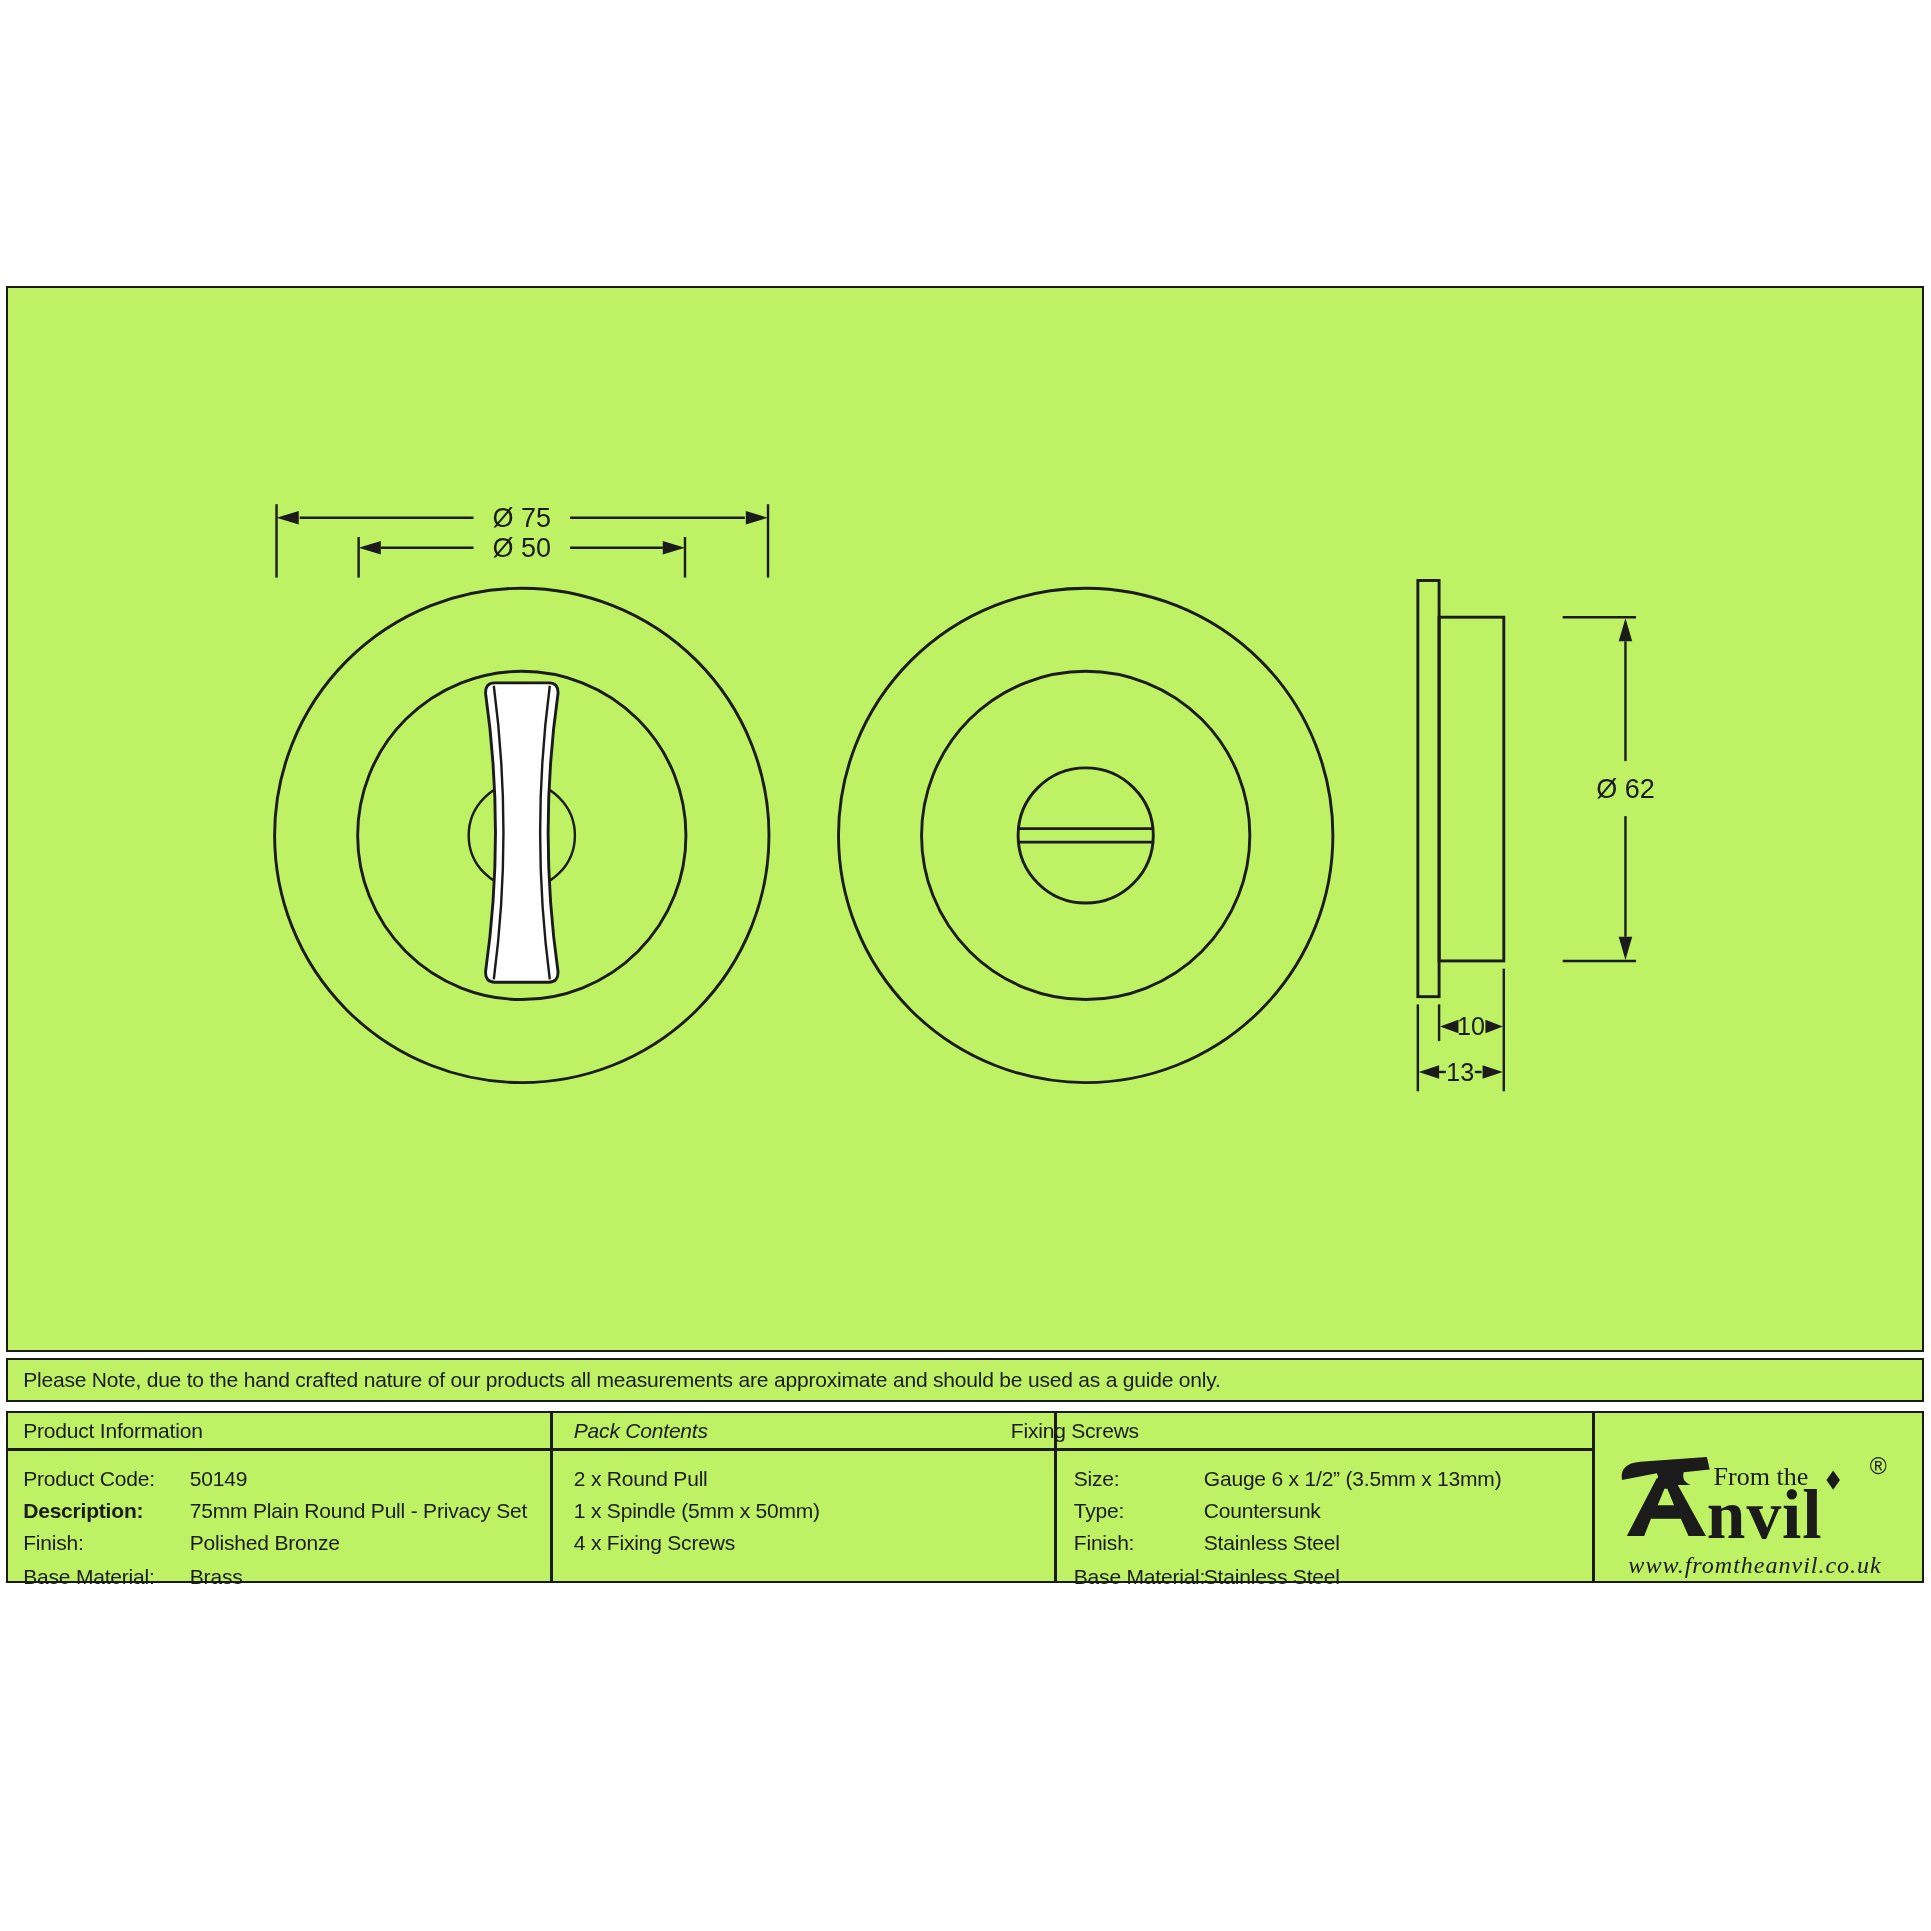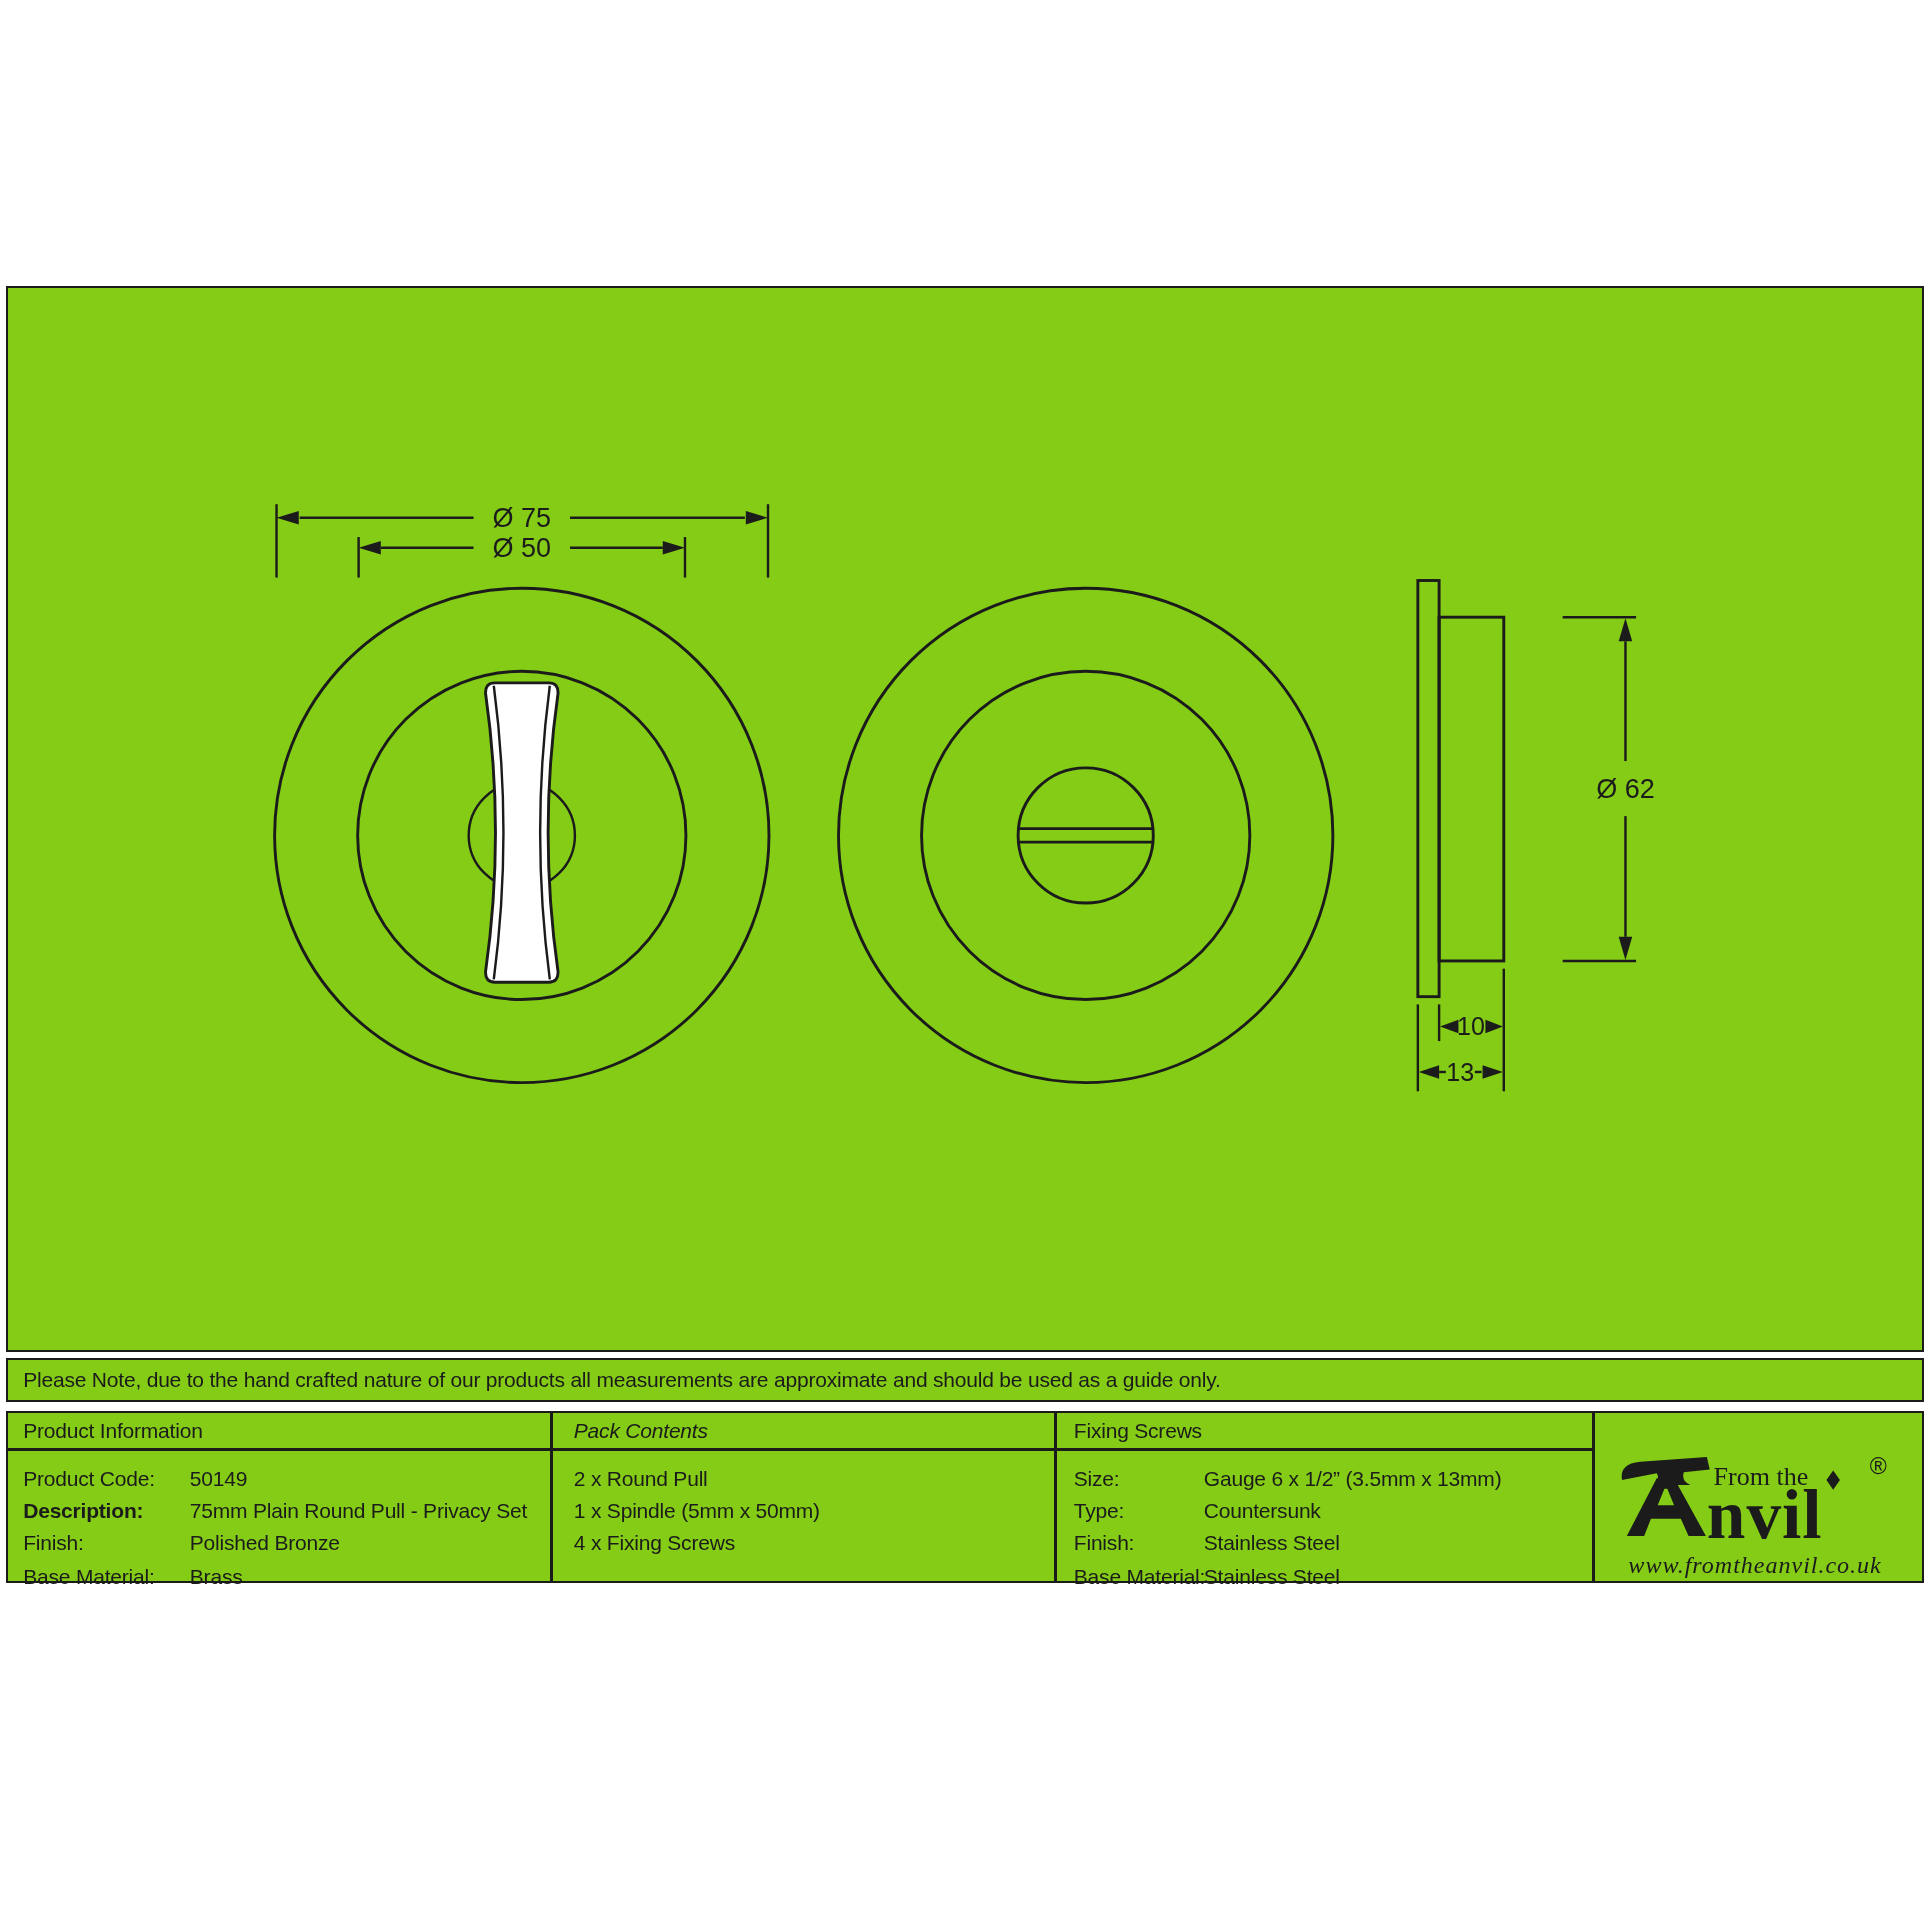--- a/index.html
+++ b/index.html
@@ -1,21 +1,21 @@
 <!DOCTYPE html>
 <html><head>
 <meta charset="utf-8">
 <style>
   html,body{margin:0;padding:0;}
   body{
     width:1931px;height:1931px;background:#ffffff;position:relative;
     font-family:"Liberation Sans", sans-serif;color:#1b1b1b;overflow:hidden;
   }
   .abs{position:absolute;}
-  .box{position:absolute;border:2.9px solid #1b1b1b;box-sizing:border-box;background:#84cc16;}
+  .box{position:absolute;border:2.9px solid #1b1b1b;box-sizing:border-box;background:#bef264;}
   .cell-text{position:absolute;font-size:21px;line-height:27px;letter-spacing:-0.2px;color:#1b1b1b;white-space:nowrap;}
   .hdr{font-size:21px;}
   .note-text{font-size:21px;letter-spacing:-0.2px;color:#1b1b1b;white-space:nowrap;}
   .vdiv{position:absolute;top:0;bottom:0;width:2.9px;background:#1b1b1b;}
   .hline{position:absolute;height:2.9px;background:#1b1b1b;}
   svg text{fill:#1b1b1b;}
   .dimtext{font-family:"Liberation Sans", sans-serif;font-size:28px;}
   .dimtext-sm{font-family:"Liberation Sans", sans-serif;font-size:26px;}
   .logo-serif{font-family:"Liberation Serif", serif;}
 </style>
@@ -120,21 +120,21 @@
   </div>
 
   <div>
     <span class="cell-text hdr" style="left:566px;top:3.9px;font-style:italic;">Pack Contents</span>
     <span class="cell-text" style="left:566px;top:52px;">2 x Round Pull</span>
     <span class="cell-text" style="left:566px;top:84px;">1 x Spindle (5mm x 50mm)</span>
     <span class="cell-text" style="left:566px;top:116px;">4 x Fixing Screws</span>
   </div>
 
   <div>
-    <span class="cell-text hdr" style="left:1066px;top:3.9px;">Fixing Screws</span>
+    <span class="cell-text hdr" style="left:1003px;top:3.9px;">Fixing Screws</span>
     <span class="cell-text" style="left:1066px;top:52px;">Size:</span>
     <span class="cell-text" style="left:1196px;top:52px;">Gauge 6 x 1/2” (3.5mm x 13mm)</span>
     <span class="cell-text" style="left:1066px;top:84px;">Type:</span>
     <span class="cell-text" style="left:1196px;top:84px;">Countersunk</span>
     <span class="cell-text" style="left:1066px;top:116px;">Finish:</span>
     <span class="cell-text" style="left:1196px;top:116px;">Stainless Steel</span>
     <span class="cell-text" style="left:1066px;top:150px;">Base Material:</span>
     <span class="cell-text" style="left:1196px;top:150px;">Stainless Steel</span>
   </div>
 

